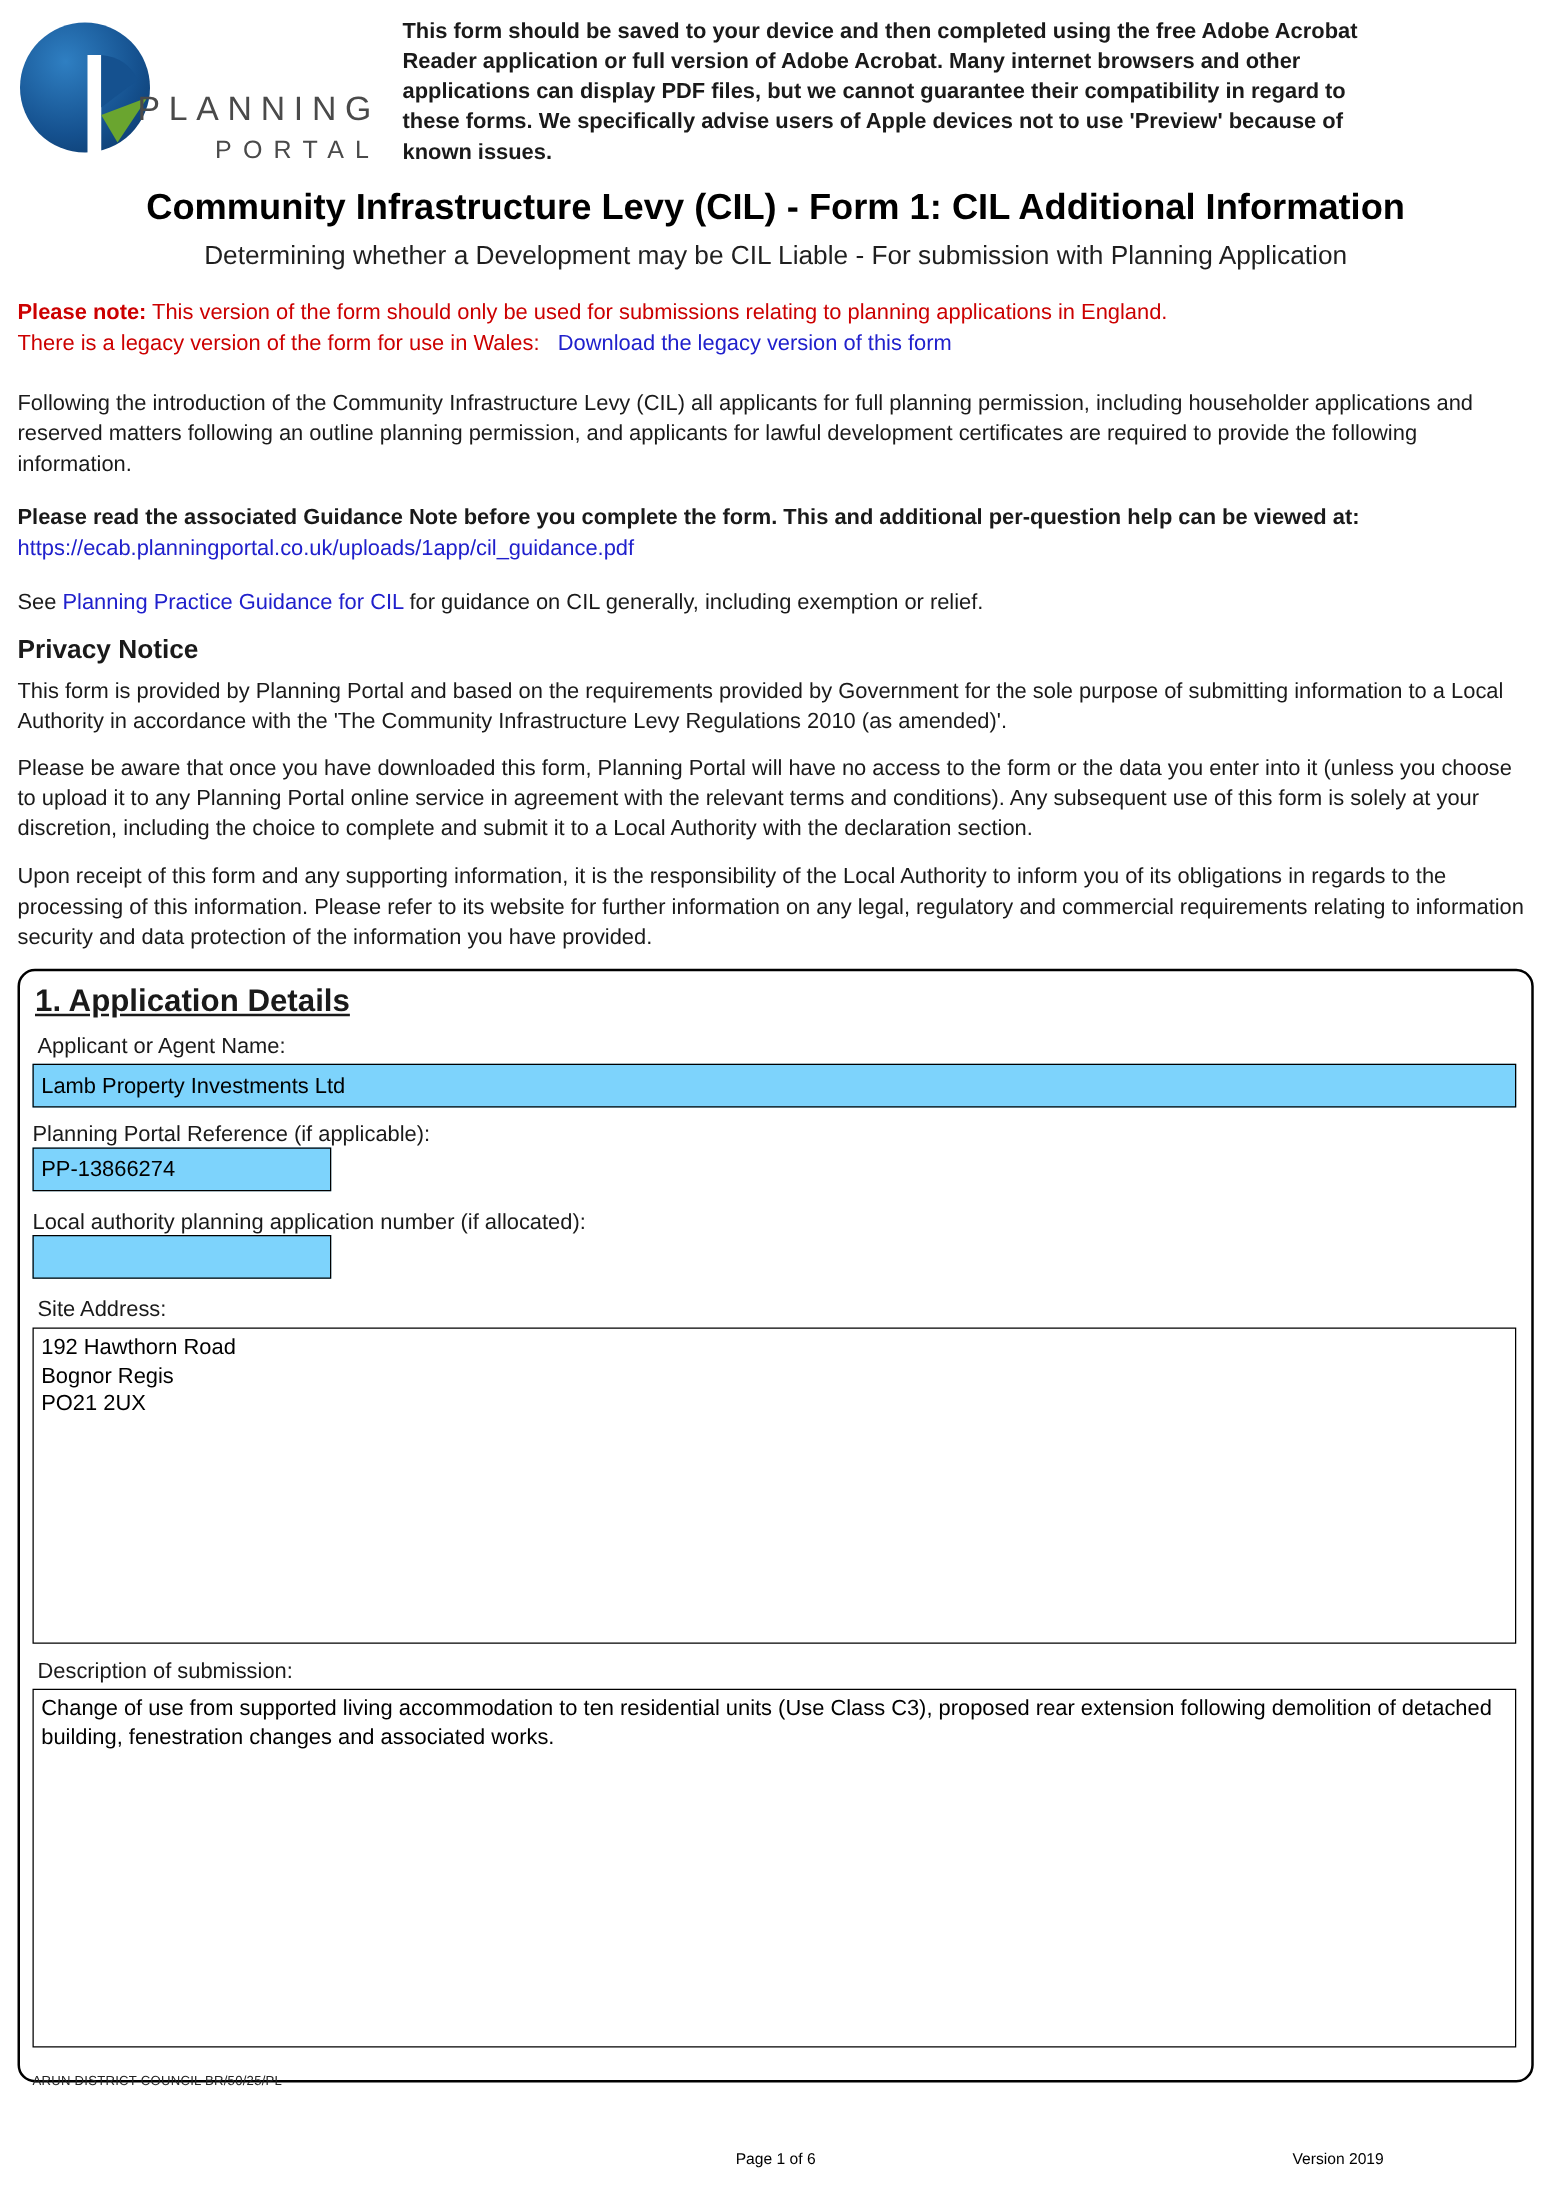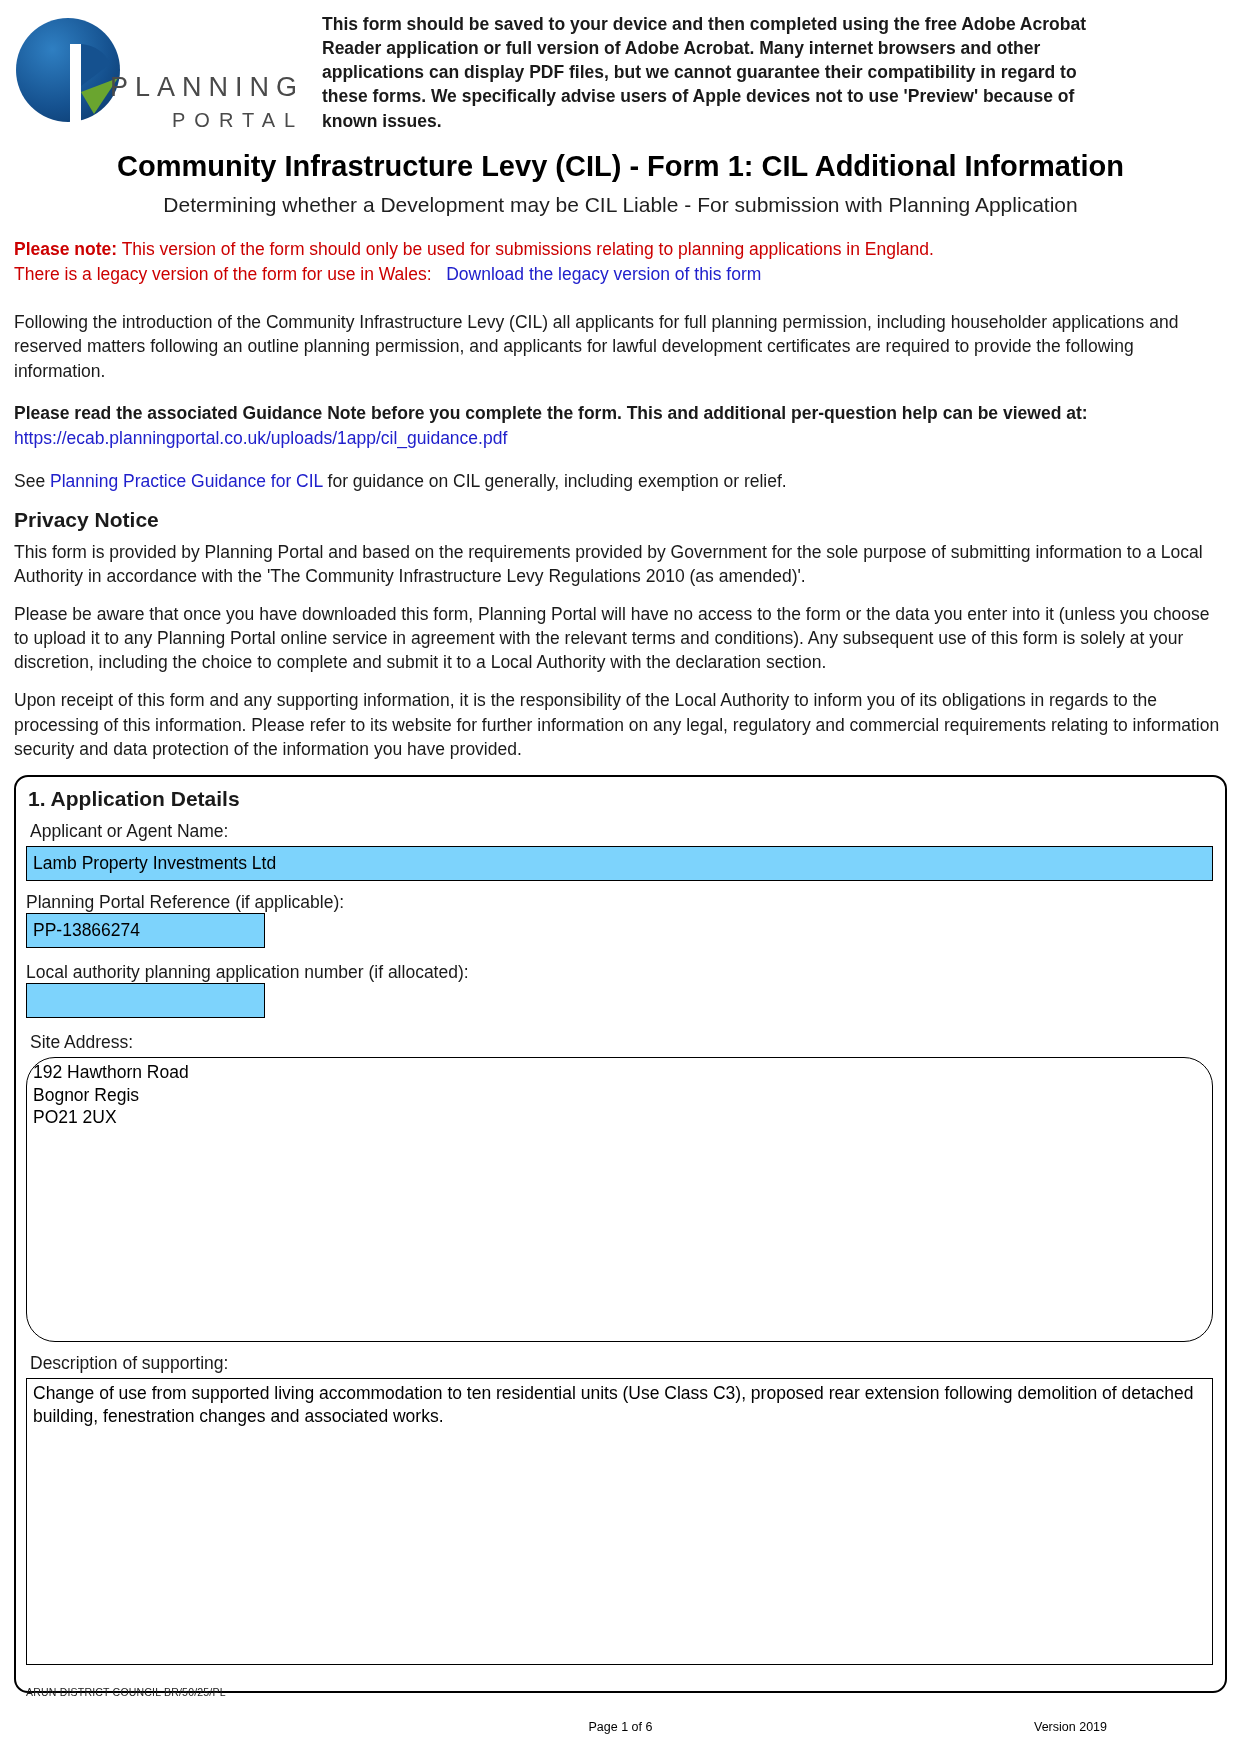--- a/index.html
+++ b/index.html
@@ -49,21 +49,21 @@
 
   
   .section {
     position: relative;
     border: 2px solid #000;
     border-radius: 14px;
     margin-top: 8px;
     padding: 8px 12px 26px 10px;
     min-height: 822px;
   }
-  .section-heading { font-size: 21px; font-weight: bold; margin: 2px 0 10px 2px; }
+  .section-heading { font-size: 25px; font-weight: bold; margin: 2px 0 10px 2px; text-decoration: underline; }
   .field-label { font-size: 17.5px; margin: 0 0 4px 4px; }
   .field-label-inline { font-size: 17.5px; white-space: nowrap; margin-right: 8px; }
 
   input.text-input {
     font-family: "Liberation Sans", sans-serif;
     font-size: 17.5px;
     border: 1px solid #000;
     border-radius: 0;
     padding: 4px 6px;
     height: 35px;
@@ -79,21 +79,21 @@
   .big-box {
     border: 1px solid #000;
     width: 100%;
     font-size: 17.5px;
     line-height: 1.3;
     padding: 3px 6px;
     white-space: pre-line;
     color: #000;
     background: #fff;
   }
-  .site-box { height: 285px; border-radius: 29px; }
+  .site-box { height: 253px; }
   .desc-box { height: 287px; }
 
   .stamp {
     position: absolute;
     left: 10px;
     bottom: -7px;
     font-size: 10.5px;
     color: #222;
     background: transparent;
     letter-spacing: 0.2px;
@@ -194,21 +194,21 @@
     </div>
 
     <div class="row">
       <div class="field-label">Site Address:</div>
       <div class="big-box site-box">192 Hawthorn Road
 Bognor Regis
 PO21 2UX</div>
     </div>
 
     <div class="row" style="margin-bottom:0;">
-      <div class="field-label">Description of supporting:</div>
+      <div class="field-label">Description of submission:</div>
       <div class="big-box desc-box">Change of use from supported living accommodation to ten residential units (Use Class C3), proposed rear extension following demolition of detached building, fenestration changes and associated works.</div>
     </div>
 
     <div class="stamp">ARUN DISTRICT COUNCIL BR/50/25/PL</div>
   </div>
 
   <div class="footer">
     <span class="page-num">Page 1 of 6</span>
     <span class="version">Version 2019</span>
   </div>

